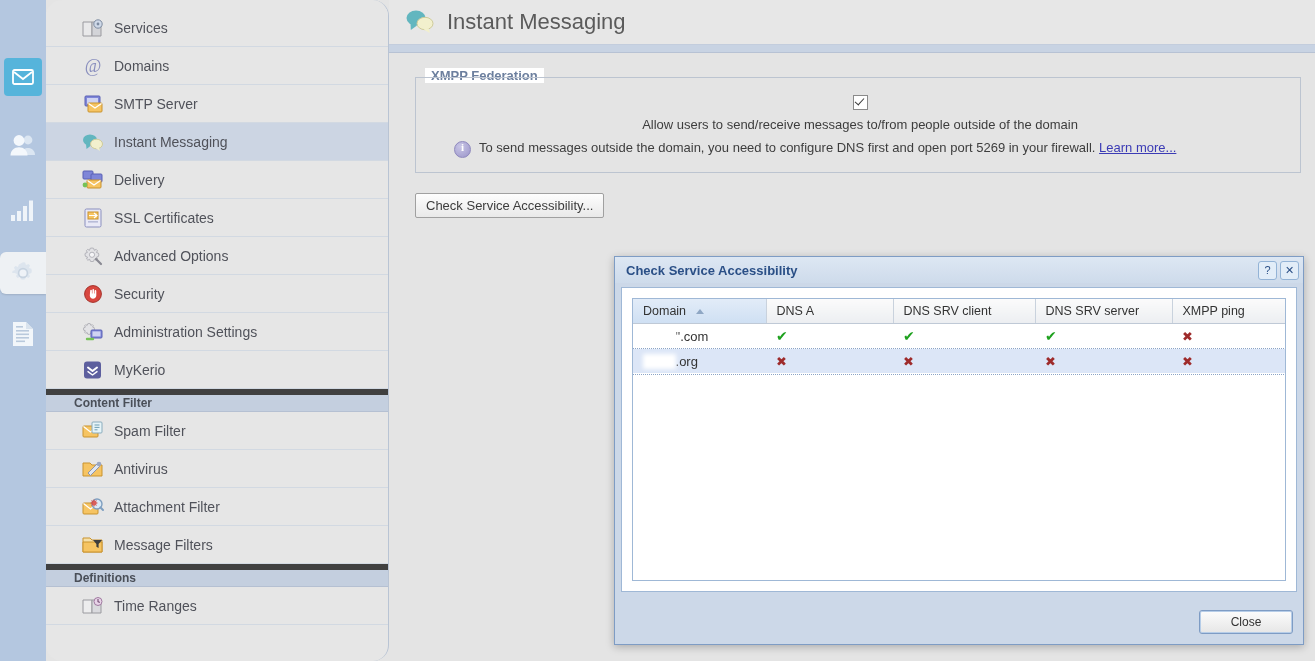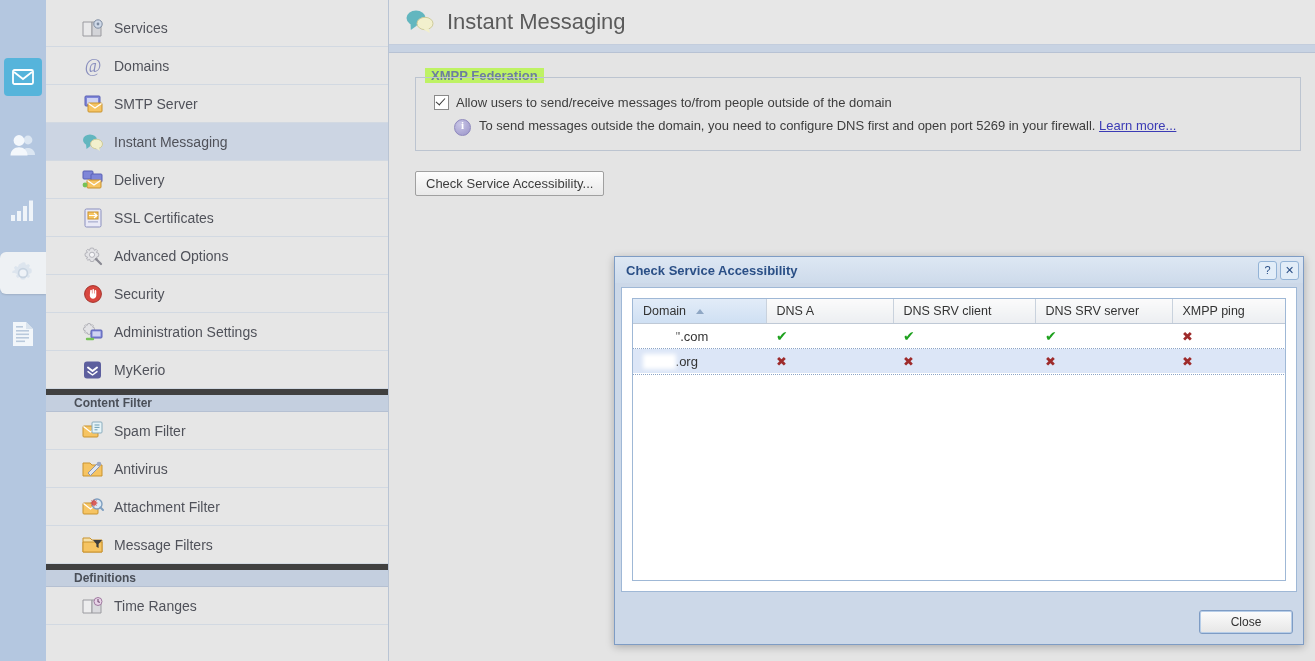--- a/index.html
+++ b/index.html
@@ -13,21 +13,21 @@
 
   
   .rail{position:absolute;left:0;top:0;width:46px;height:661px;background:#b4c7e0;}
   .rail-btn{position:absolute;left:4px;width:38px;height:38px;display:flex;align-items:center;justify-content:center;}
   .rail-btn.sel{background:#56b4db;border-radius:4px;}
   .rail-btn.tabactive{left:0;width:46px;background:#eef1f4;border-radius:6px 0 0 6px;box-shadow:0 1px 2px rgba(0,0,0,.12);}
   .rail-ico{display:block;}
 
   
   .sidebar{position:absolute;left:46px;top:0;width:342px;height:661px;background:#e6e6e6;overflow:hidden;
-           border-right:1px solid #b9c4d4;}
+           border-right:1px solid #b9c4d4;border-radius:16px;}
   .nav-item{position:relative;height:38px;display:flex;align-items:center;
             border-bottom:1px solid #d2d9e2;background:#e6e6e6;padding-left:36px;box-sizing:border-box;}
   .nav-item.active{background:#ccd5e3;}
   .nav-ico{width:22px;height:20px;margin-right:10px;flex:none;position:relative;}
   .nav-label{font-size:14px;color:#50525a;white-space:nowrap;}
   .nav-group{height:23px;display:flex;align-items:center;padding-left:28px;box-sizing:border-box;
              background:#c4cfdf;border-top:6px solid #404040;border-bottom:1px solid #b5c0d2;
              font-size:12px;font-weight:bold;color:#4a4f58;}
 
   
@@ -35,24 +35,24 @@
   .page-head{height:45px;display:flex;align-items:center;padding-left:16px;border-bottom:1px solid #c3cddd;
              background:#e7e7e7;box-sizing:border-box;}
   .page-title{font-size:22px;color:#5b5b5b;margin-left:12px;font-weight:normal;}
   .head-strip{height:7px;background:#c8d3e3;border-bottom:1px solid #b7c2d4;}
 
   .content{padding:14px 14px 0 26px;}
 
   
   .groupbox{position:relative;border:1px solid #bcc4d0;border-top:none;margin-top:10px;padding:16px 14px 14px 14px;}
   .groupbox:before{content:"";position:absolute;left:0;top:0;width:10px;border-top:1px solid #bcc4d0;}
-  .gb-legend{position:absolute;top:-9px;left:9px;background:#bef264;padding:0 6px;font-size:13px;font-weight:bold;color:#6c7f9e;}
+  .gb-legend{position:absolute;top:-9px;left:9px;background:#ffffff;padding:0 6px;font-size:13px;font-weight:bold;color:#6c7f9e;}
   .gb-line-right{position:absolute;top:0;left:0;right:0;height:1px;}
 
-  .chk-row{display:flex;align-items:center;gap:7px;margin:2px 0 0 4px;}
+  .chk-row{display:flex;align-items:center;gap:7px;margin:2px 0 0 4px;flex-direction:column;}
   .checkbox{width:13px;height:13px;border:1px solid #8a8a8a;background:#fff;position:relative;flex:none;}
   .checkbox.checked:after{content:"";position:absolute;left:3px;top:0px;width:4px;height:8px;
       border:solid #3a3a3a;border-width:0 1.6px 1.6px 0;transform:rotate(42deg);}
   .chk-label{font-size:13px;color:#3d3d3d;}
 
   .info-row{display:flex;align-items:flex-start;gap:8px;margin:8px 0 0 24px;}
   .info-ico{width:15px;height:15px;border-radius:50%;background:radial-gradient(circle at 35% 30%,#c9c6e6,#9a94c9);
             border:1px solid #8e88bd;flex:none;position:relative;margin-top:1px;}
   .info-ico:after{content:"i";position:absolute;left:0;right:0;top:-1px;text-align:center;color:#fff;
             font-size:11px;font-weight:bold;font-family:"Liberation Serif",serif;}

